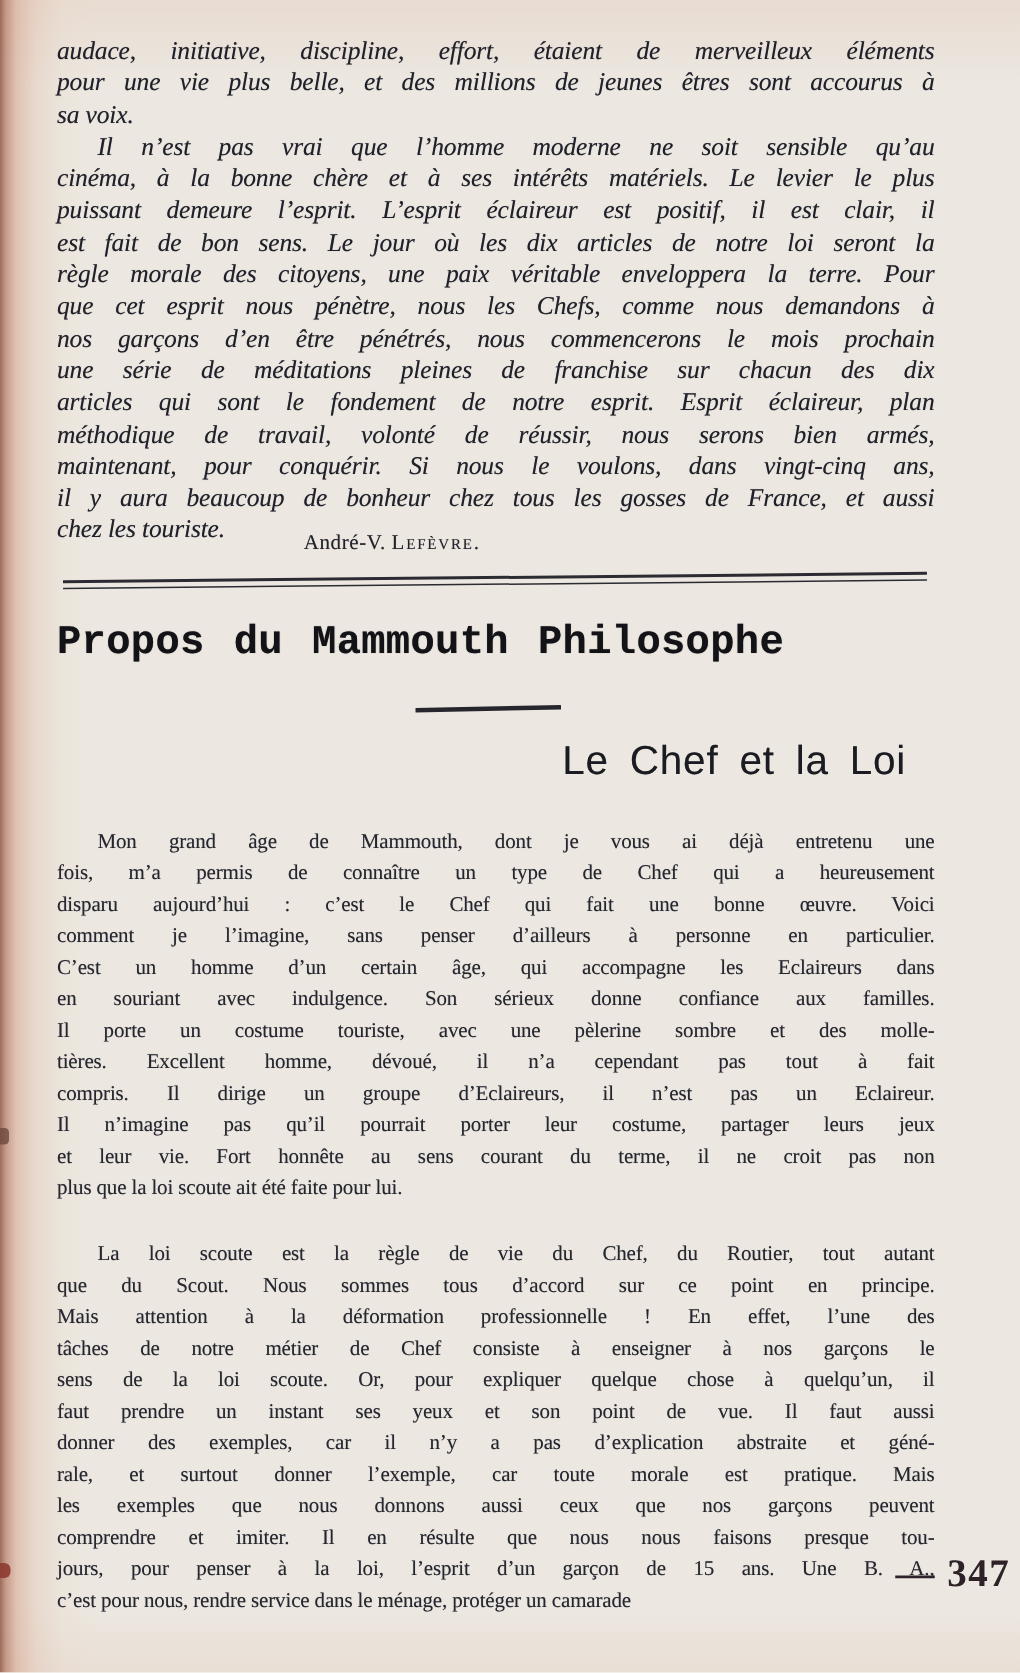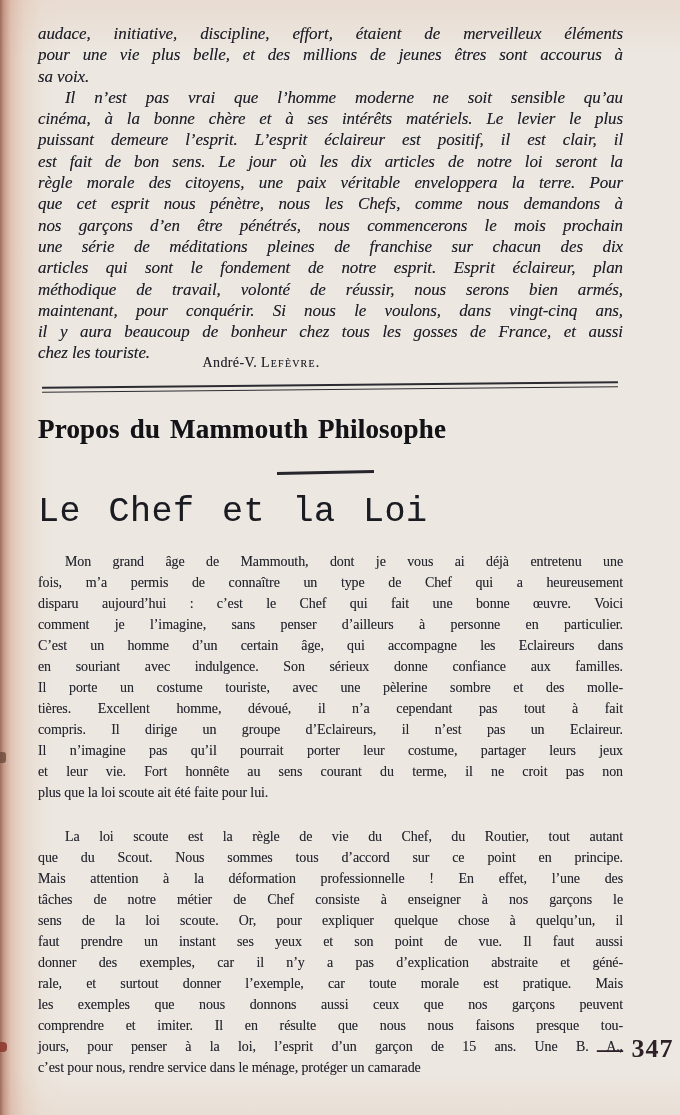--- a/index.html
+++ b/index.html
@@ -61,32 +61,32 @@
   }
   .signature .surname { font-variant: small-caps; letter-spacing: 1.2px; }
 
   .double-rule {
     position: absolute; left: 42px; top: 384px; width: 576px; height: 6px;
     border-top: 2px solid #2b2b31; border-bottom: 1.6px solid #2b2b31;
     transform: rotate(-0.55deg); box-sizing: border-box;
   }
   .article-title {
     top: 414px;
-    font-family: Liberation Serif, serif; font-weight: bold;
+    font-family: Liberation Mono, monospace; font-weight: bold;
     font-size: 27px; letter-spacing: 0.2px; word-spacing: 3px;
     color: #121217; text-shadow: 0 0 0.6px rgba(18,18,23,0.5);
   }
   .short-rule {
     position: absolute; left: 277px; top: 471px; width: 97px; height: 2.6px;
     background: #26262c; transform: rotate(-1.2deg);
   }
   .article-subtitle {
-    top: 492px; width: 566px; 
-    font-family: Liberation Mono, monospace; font-weight: 400;
-    font-size: 35px; word-spacing: 6px; letter-spacing: 0.5px;
+    top: 492px; width: 566px; text-align: right;
+    font-family: Liberation Sans, sans-serif; font-weight: 400;
+    font-size: 27px; word-spacing: 6px; letter-spacing: 0.5px;
     color: #1b1b22; text-shadow: 0 0 0.4px rgba(27,27,34,0.4);
   }
   .page-number {
     position: absolute; left: 597px; top: 1034px;
     font-family: "Liberation Serif", serif; font-weight: bold;
     font-size: 26px; letter-spacing: 1px; color: #2e2228;
     white-space: nowrap;
   }
 </style>
 </head>

